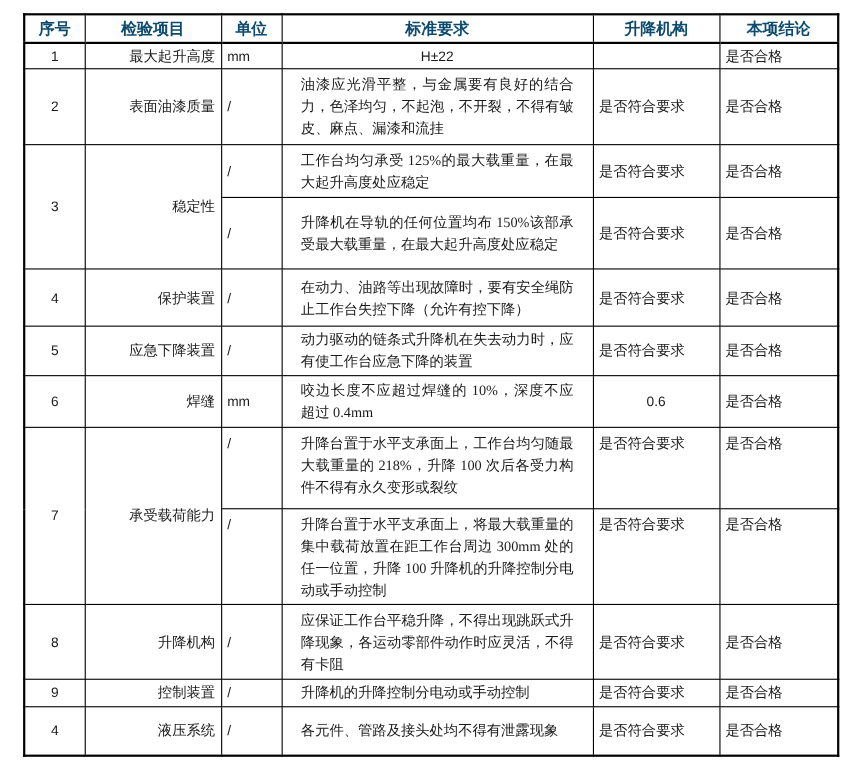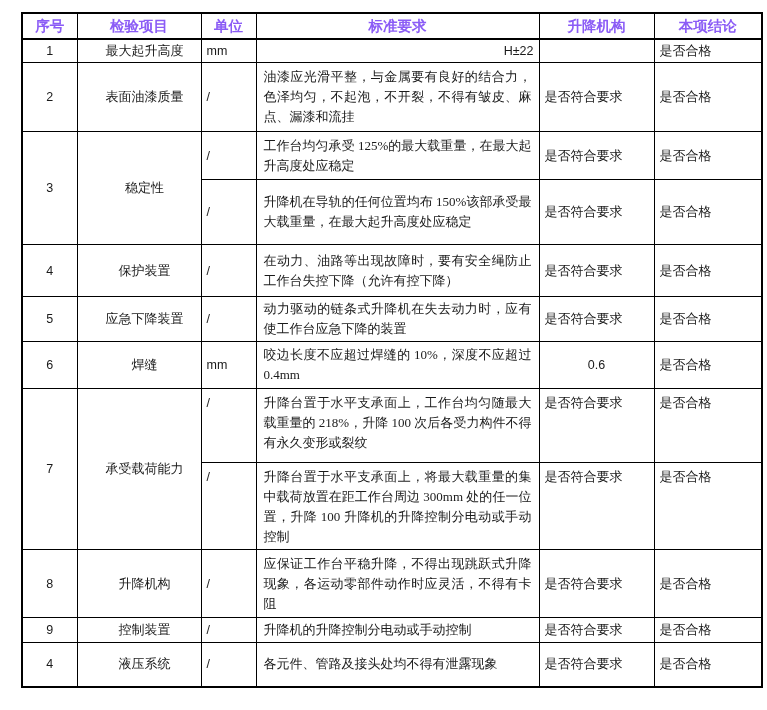--- a/index.html
+++ b/index.html
@@ -2,29 +2,29 @@
 <html><head>
 <meta charset="utf-8">
 <style>
   html,body{margin:0;padding:0;background:#ffffff;}
   .page{position:relative;width:767px;height:710px;background:#fff;color:#1a1a1a;
         font-family:"Liberation Serif",serif;overflow:hidden;}
   table.insp{position:absolute;left:21px;top:12px;width:740px;border-collapse:collapse;
         table-layout:fixed;border:2px solid #000;}
   th{border:1px solid #000;border-bottom:2px solid #000;background:#fff;
      font-family:"Liberation Sans",sans-serif;font-weight:bold;font-size:14.5px;
-     text-align:center;vertical-align:middle;padding:1px 2px;color:#8b5cf6;}
+     text-align:center;vertical-align:middle;padding:1px 2px;color:#0c4a6e;}
   td{border:1px solid #000;font-size:13px;line-height:20px;vertical-align:middle;
      padding:1px 5px;color:#1a1a1a;}
   td.c{text-align:left;}
   td.num{font-family:"Liberation Sans",sans-serif;font-size:12.5px;text-align:center;}
   td.unit{font-family:"Liberation Sans",sans-serif;font-size:12.5px;text-align:left;}
-  td.item{padding-left:16px;text-align:center;}
-  td.req{text-align:justify;text-justify:inter-character;padding:2px 7px;}
-  td.lat{font-family:"Liberation Sans",sans-serif;font-size:12.5px;text-align:right;padding-left:5px;}
+  td.item{padding-left:16px;text-align:right;}
+  td.req{text-align:justify;text-justify:inter-character;padding:2px 17px;}
+  td.lat{font-family:"Liberation Sans",sans-serif;font-size:12.5px;text-align:center;padding-left:5px;}
   td.vt{vertical-align:top;padding-top:4px;}
 </style>
 </head>
 <body>
 
 <div class="page">
   <table class="insp">
     <colgroup>
       <col style="width:55px">
         <col style="width:124px">

